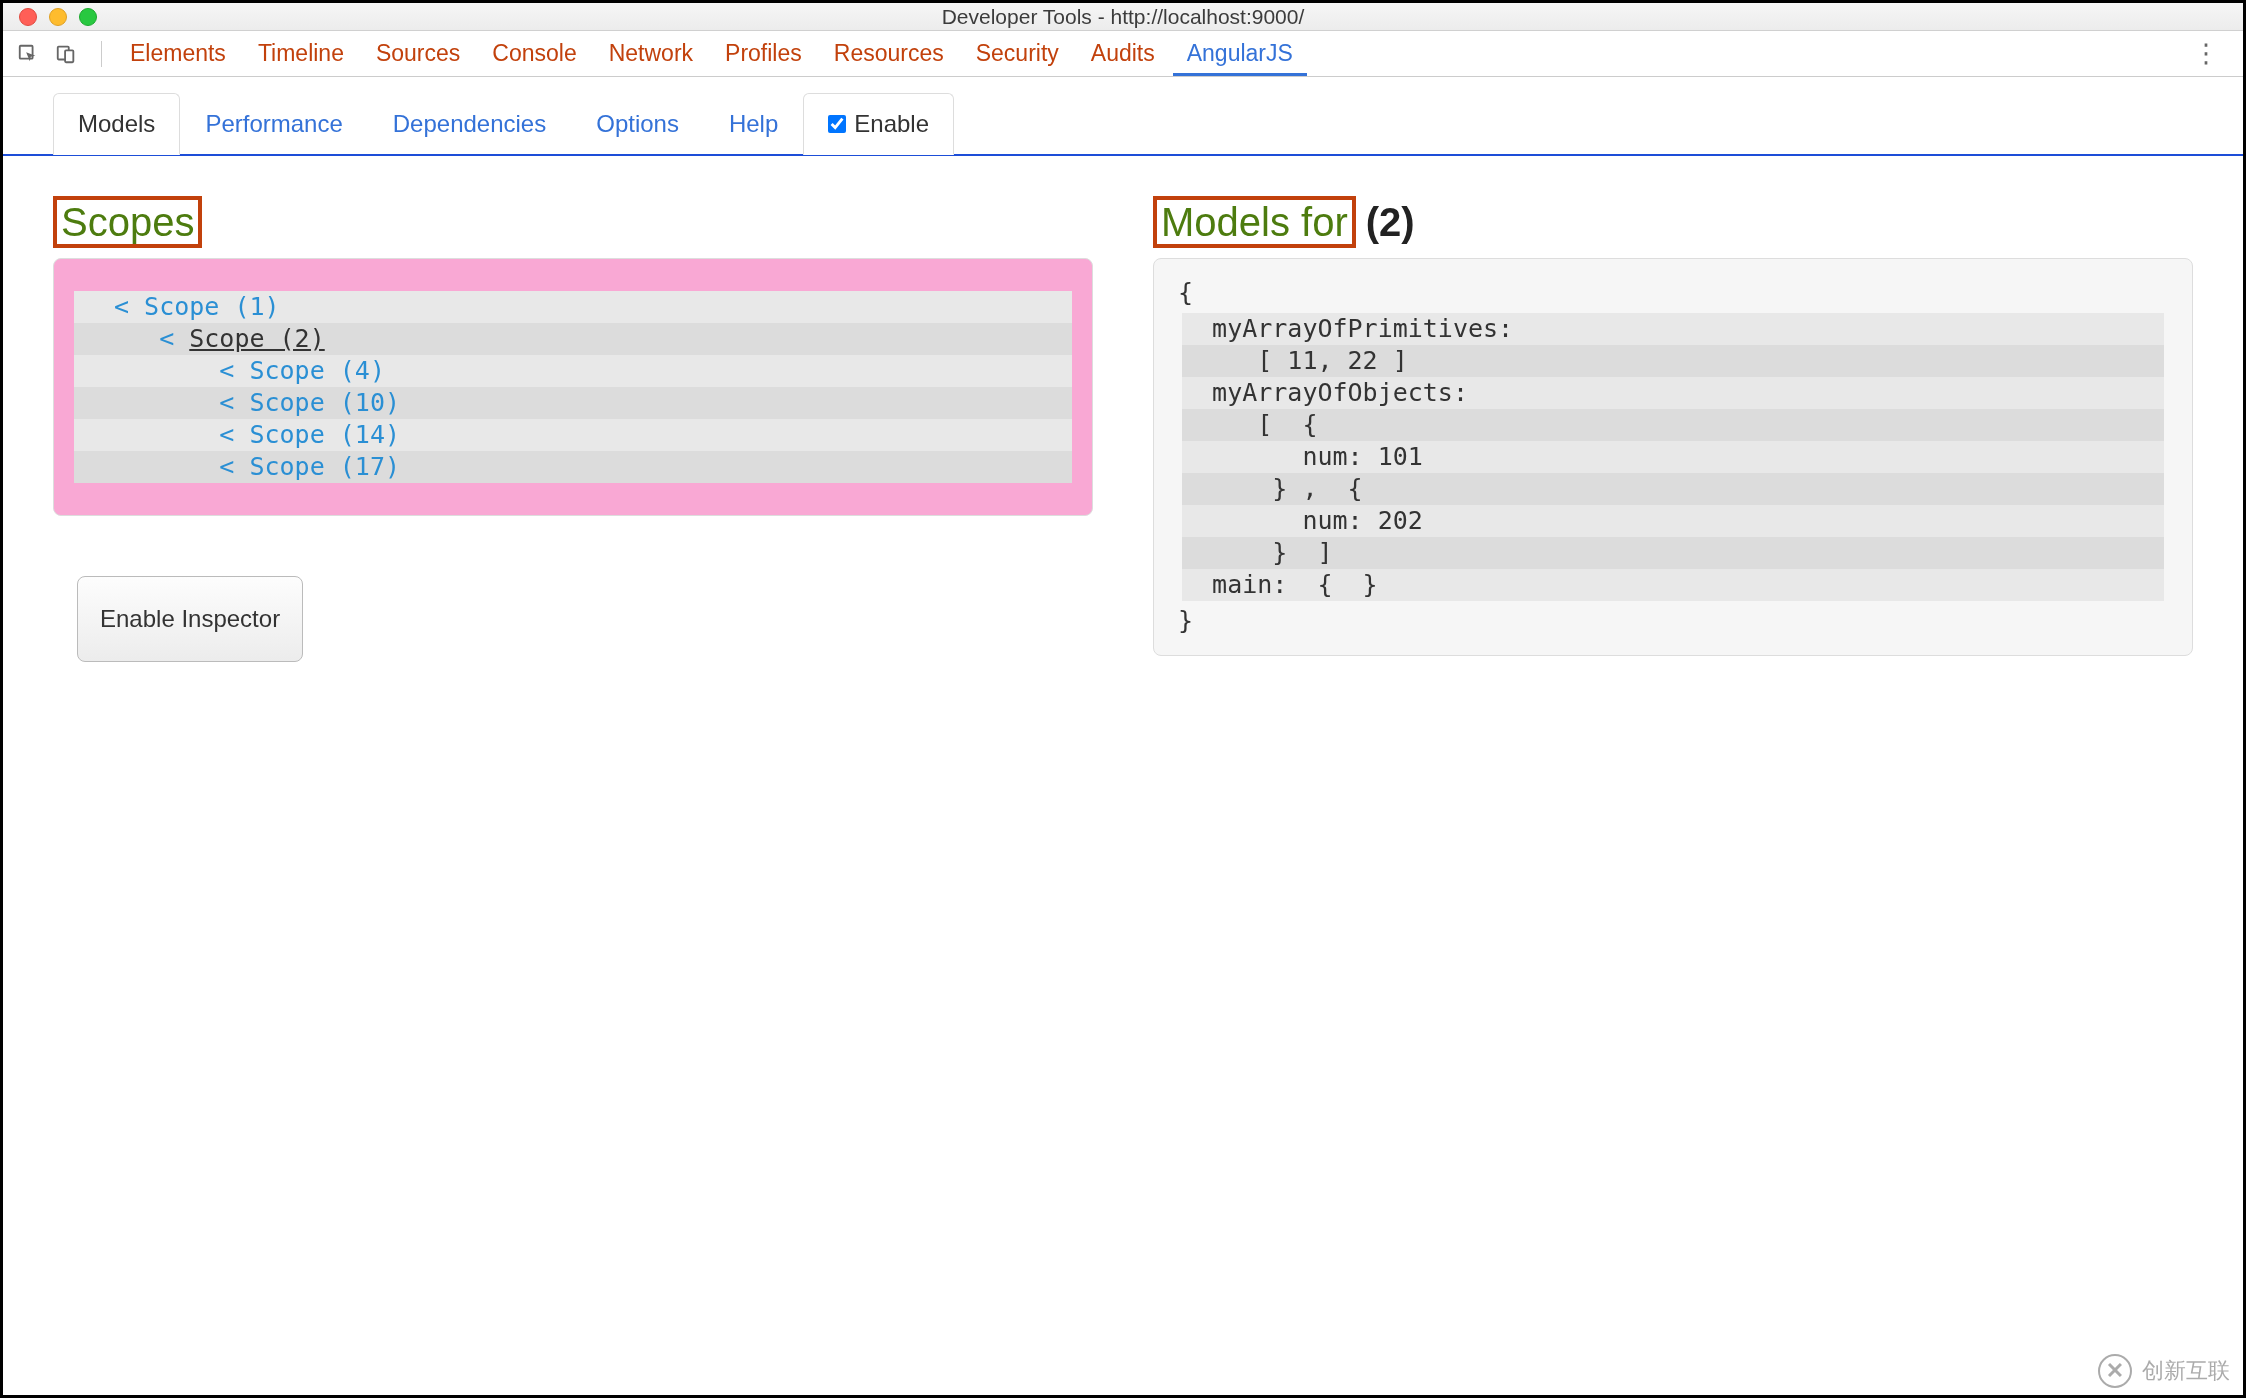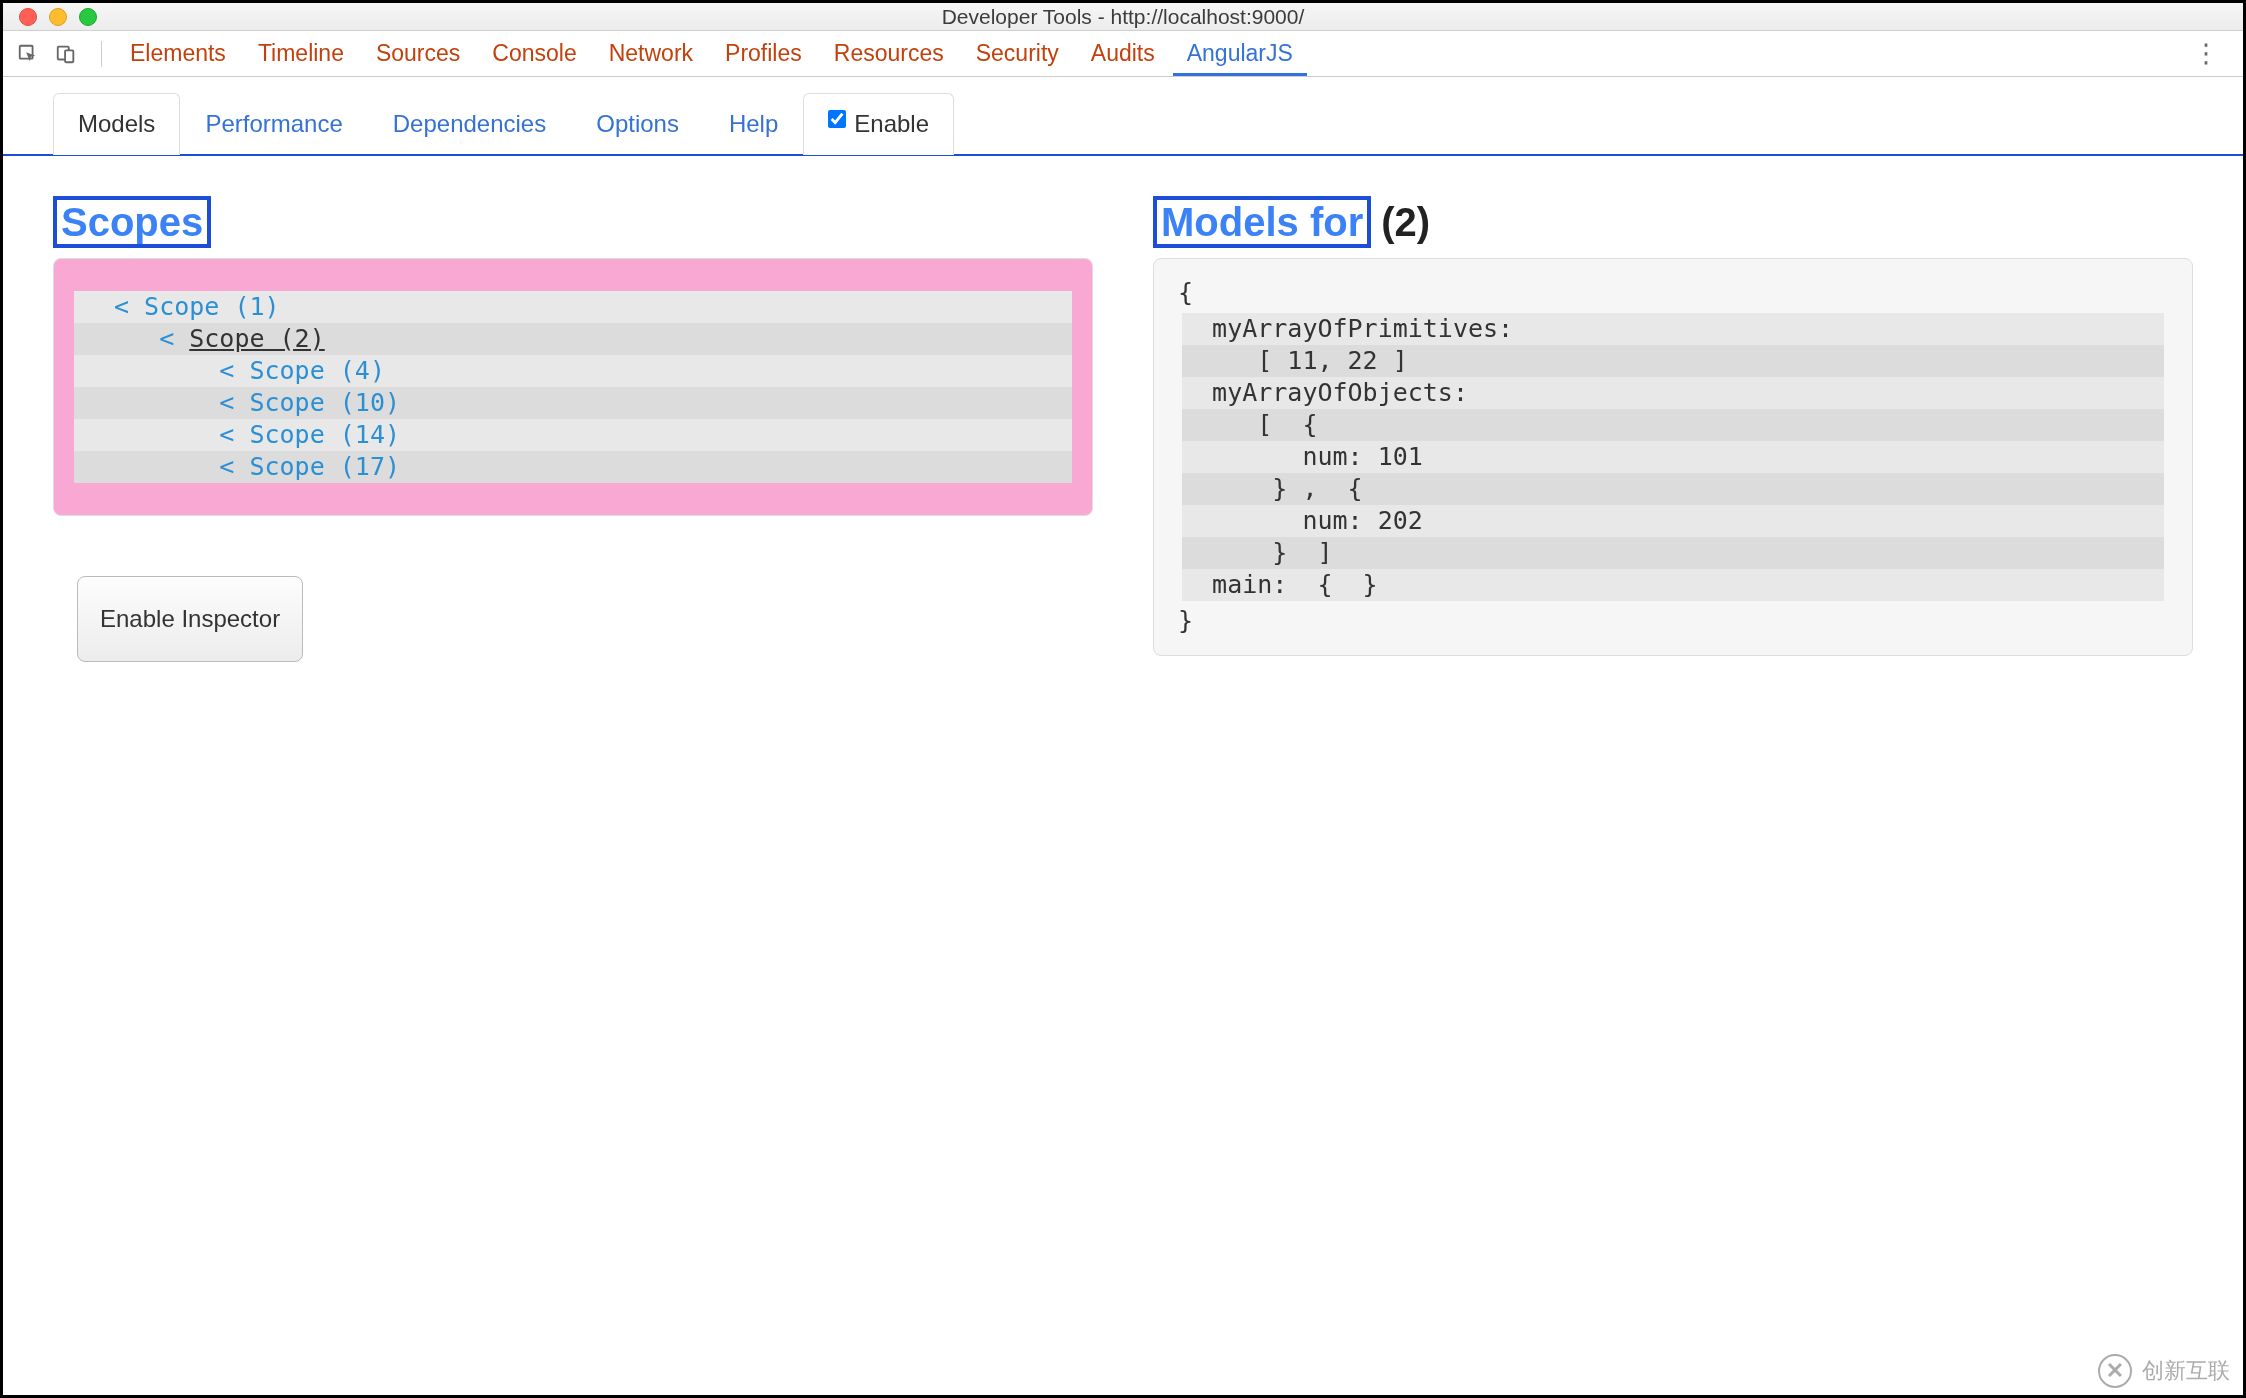--- a/index.html
+++ b/index.html
@@ -87,38 +87,39 @@
       color: #333;
       border: 1px solid #ddd;
       border-bottom: 1px solid #fff;
       background: #fff;
       margin-bottom: -1px;
       border-radius: 6px 6px 0 0;
     }
     .sub-tab.enable-wrap {
       color: #333;
       display: flex;
+      align-items: center;
       gap: 8px;
       border: 1px solid #ddd;
       border-bottom: 1px solid #fff;
       margin-bottom: -1px;
       background: #fff;
       border-radius: 6px 6px 0 0;
     }
     .content {
       display: flex;
       gap: 60px;
       padding: 40px 50px;
     }
     .panel-col { flex: 1; }
     .panel-header {
       font-size: 40px;
-      font-weight: 700;
-      color: #3b82f6;
-      border: 4px solid #1d4ed8;
+      font-weight: 400;
+      color: #4d7c0f;
+      border: 4px solid #c2410c;
       display: inline-block;
       padding: 0 4px;
       line-height: 1.1;
     }
     .panel-header-plain {
       font-size: 40px;
       font-weight: 700;
       color: #222;
       display: inline-block;
     }

